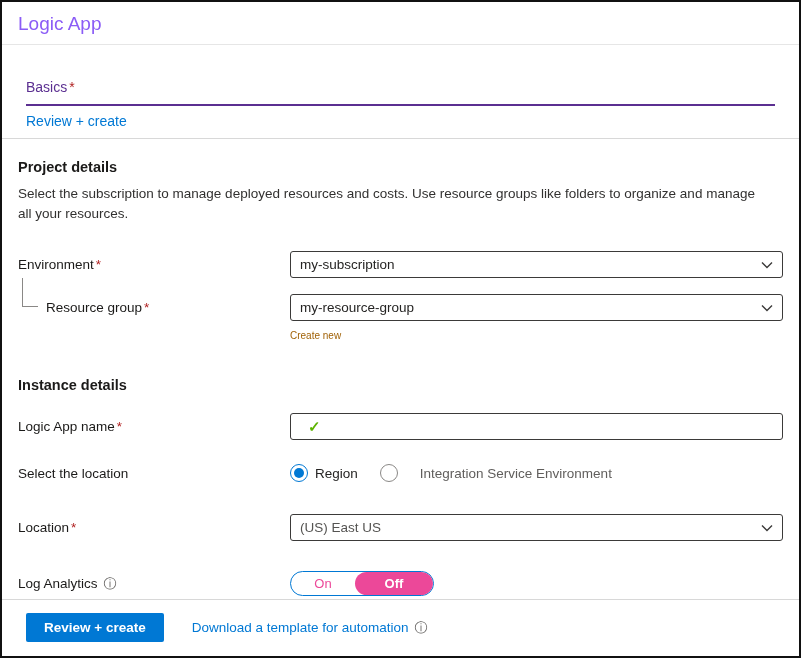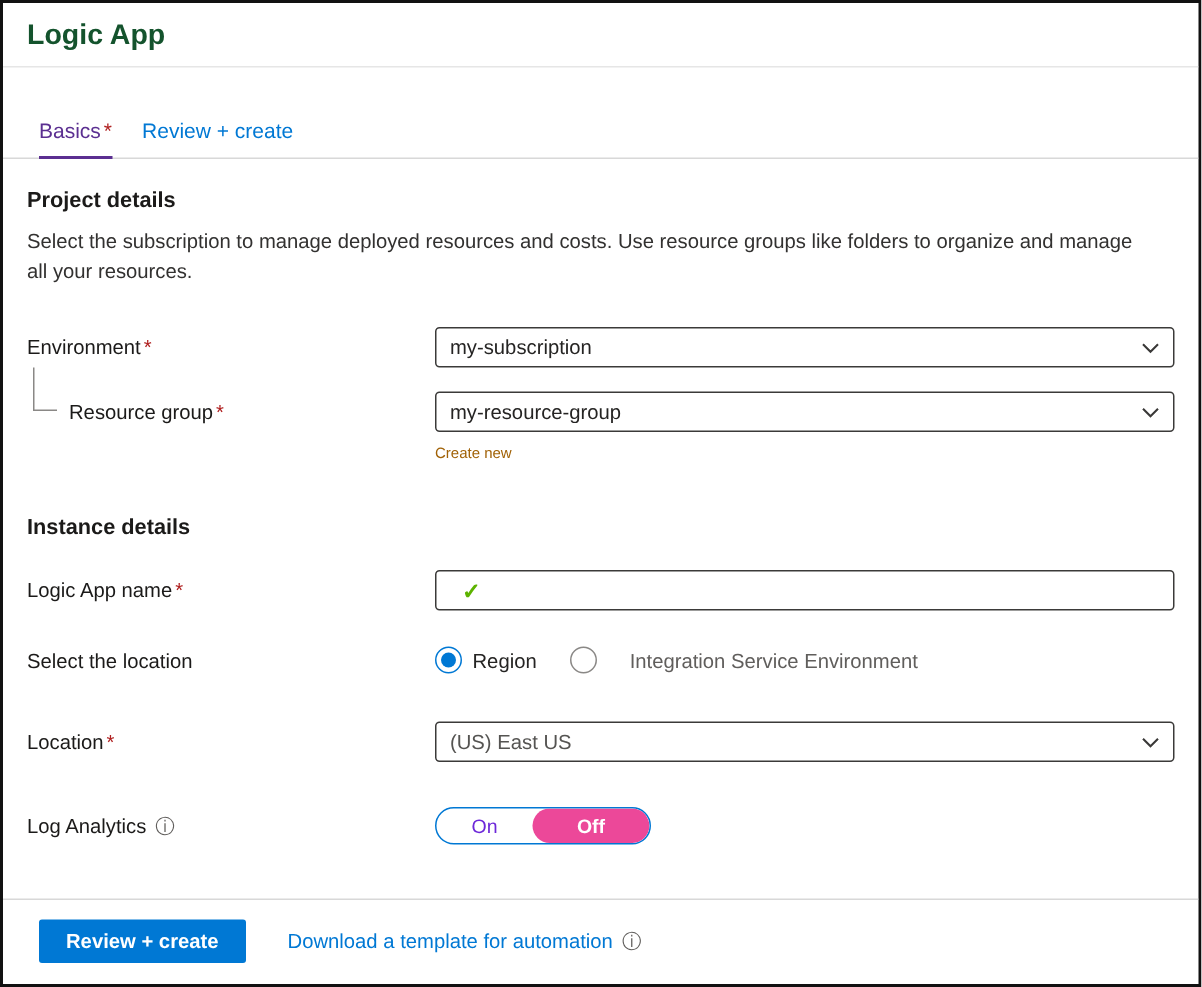--- a/index.html
+++ b/index.html
@@ -15,29 +15,30 @@
     background: #ffffff;
     position: relative;
     overflow: hidden;
   }
   .titlebar {
     padding: 11px 16px 9px 16px;
     border-bottom: 1px solid #e6e6e6;
   }
   .title {
     font-size: 19px;
-    font-weight: bold;
-    color: #14532d;
+    font-weight: normal;
+    color: #8b5cf6;
   }
   .tabs {
     display: flex;
-    gap: 20px;
+    gap: 8px;
     padding: 0 24px;
     margin-top: 34px;
     border-bottom: 1px solid #d8d8d8;
+    flex-direction: column;
   }
   .tab {
     font-size: 14px;
     padding-bottom: 9px;
     cursor: pointer;
     white-space: nowrap;
   }
   .tab.active {
     color: #5b2f91;
     border-bottom: 2px solid #5b2f91;
@@ -157,21 +158,21 @@
     overflow: hidden;
     cursor: pointer;
     background: #fff;
   }
   .toggle-on {
     flex: 1;
     display: flex;
     align-items: center;
     justify-content: center;
     font-size: 13px;
-    color: #6d28d9;
+    color: #ec4899;
   }
   .toggle-off {
     flex: 0 0 78px;
     display: flex;
     align-items: center;
     justify-content: center;
     font-size: 13px;
     color: #ffffff;
     background: #ec4899;
     border-radius: 12px;

